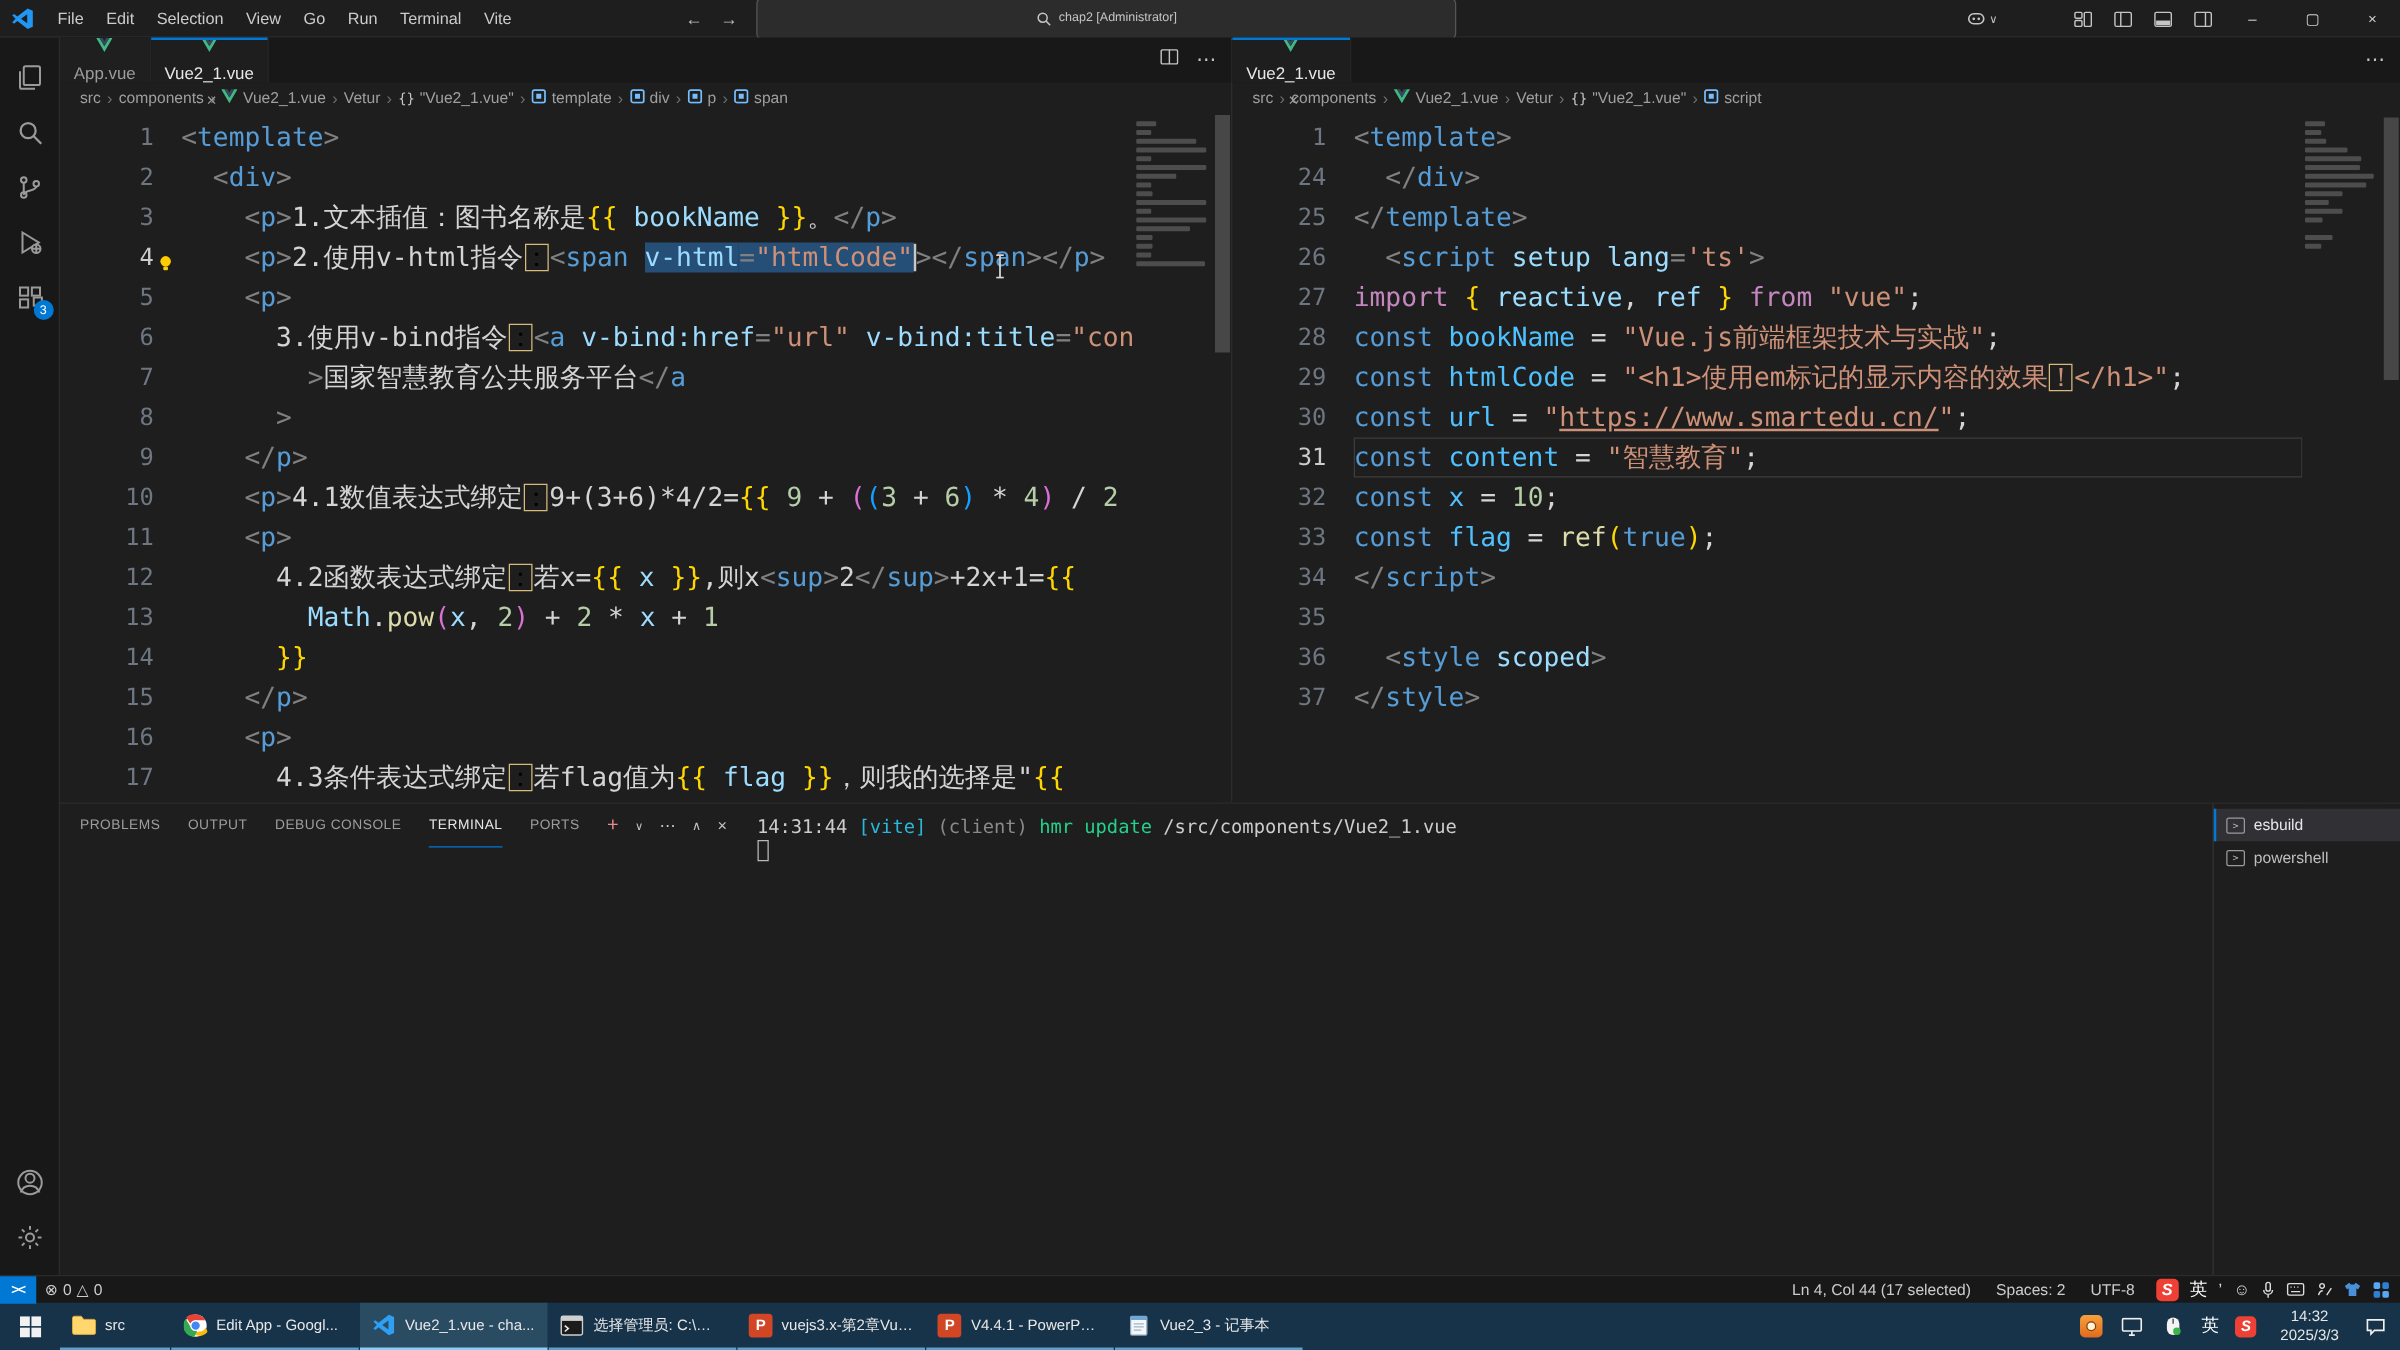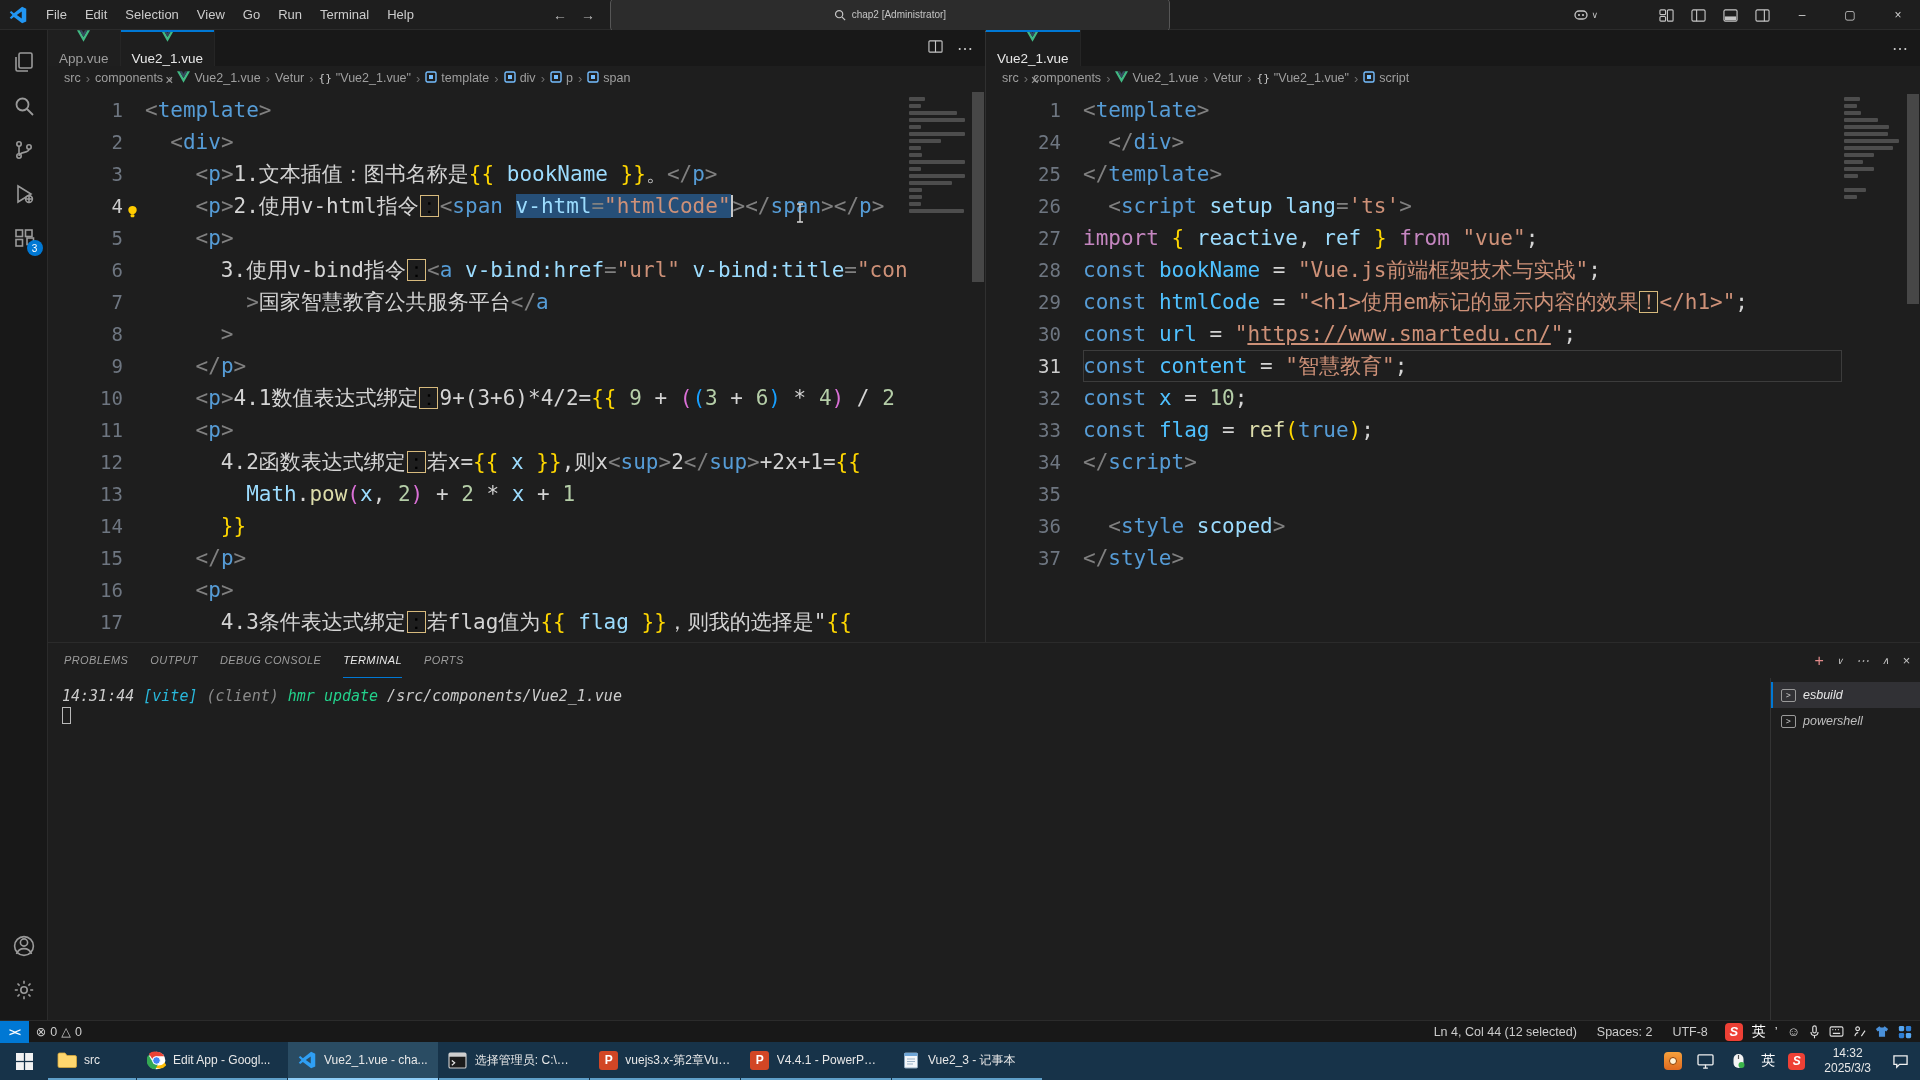--- a/index.html
+++ b/index.html
@@ -65,21 +65,21 @@
   .sg.ln{text-decoration:underline;}
   .caret{display:inline-block;width:2px;height:22px;background:#c8c8c8;vertical-align:-4px;}
   .bulb{position:absolute;left:2px;top:8px;width:16px;height:16px;}
 
   .minimap{position:absolute;right:14px;top:4px;width:64px;bottom:0;background:#1e1e1e;}
   .mbar{height:4px;margin:3px 0 3px 2px;background:#4d4d4d;border-radius:1px;}
   .vscroll{position:absolute;right:0;top:0;width:14px;bottom:0;}
   .vthumb{position:absolute;left:1px;right:1px;background:rgba(121,121,121,.45);}
 
   
-  .panel{flex:1;background:#1e1e1e;border-top:1px solid #2b2b2b;display:flex;flex-direction:column;min-height:0;font-style:italic;}
+  .panel{flex:1;background:#1e1e1e;border-top:1px solid #2b2b2b;display:flex;flex-direction:row;min-height:0;}
   .panelhead{height:35px;display:flex;align-items:center;padding:0 10px 0 16px;}
   .ptab{font-size:11px;letter-spacing:.4px;color:#9d9d9d;margin-right:22px;line-height:33px;}
   .ptab.active{color:#e7e7e7;border-bottom:1px solid #0078d4;}
   .panel-actions{margin-left:auto;display:flex;align-items:center;gap:13px;color:#c5c5c5;font-size:13px;}
   .panel-actions .plus{color:#e48b8b;font-size:16px;}
   .panelbody{flex:1;display:flex;min-height:0;}
   .termout{flex:1;padding:8px 14px;font-family:"DejaVu Sans Mono",monospace;font-size:15px;line-height:20px;color:#cccccc;}
   .tr-fg{color:#cccccc}.tr-cyan{color:#29b8db}.tr-dim{color:#8a8a8a}.tr-green{color:#23d18b}
   .term-cursor{display:inline-block;width:9px;height:17px;border:1px solid #b9b9b9;vertical-align:-3px;}
   .termside{width:150px;border-left:1px solid #333;padding-top:4px;}
@@ -123,21 +123,21 @@
     <path fill="#2196f3" d="M17.5 1 23 3.5v17L17.5 23 6.5 14.5 3 17.2 1 15.7 4.6 12 1 8.3 3 6.8l3.5 2.7L17.5 1zM17 7.2 10.4 12 17 16.8V7.2z"></path>
   </svg>
   <div class="menus" style="display:flex;align-items:flex-end;">
       <span class="menu-item">File</span>
       <span class="menu-item">Edit</span>
       <span class="menu-item">Selection</span>
       <span class="menu-item">View</span>
       <span class="menu-item">Go</span>
       <span class="menu-item">Run</span>
       <span class="menu-item">Terminal</span>
-      <span class="menu-item">Help</span>
+      <span class="menu-item">Vite</span>
     </div>
   <div class="nav-arrows">
     <span>←</span>
     <span>→</span>
   </div>
   <div class="searchbox">
     <svg width="12" height="12" viewBox="0 0 14 14">
       <circle cx="6" cy="6" r="4.2" fill="none" stroke="#c5c5c5" stroke-width="1.4"></circle>
       <line x1="9.2" y1="9.2" x2="13" y2="13" stroke="#c5c5c5" stroke-width="1.4"></line>
     </svg>
@@ -506,21 +506,21 @@
 
 <div class="statusbar">
   <span class="remote">&gt;&lt;</span>
   <span class="sb-item">
     <span>⊗</span>
     <span>0</span>
     <span>△</span>
     <span>0</span>
   </span>
   <div class="sb-right">
-    <span class="sb-item">Ln 4, Col 44 (12 selected)</span>
+    <span class="sb-item">Ln 4, Col 44 (17 selected)</span>
     <span class="sb-item">Spaces: 2</span>
     <span class="sb-item">UTF-8</span>
     <div class="sogou">
       <span class="sogou-s">S</span>
       <span class="ime-en">英</span>
       <span class="sg-ico">’</span>
       <span class="sg-ico">☺</span>
       <span class="sg-ico">
         <svg width="11" height="14" viewBox="0 0 12 16">
             <rect x="4" y="1" width="4" height="8" rx="2" fill="none" stroke="#dfdfdf" stroke-width="1.3"></rect>

